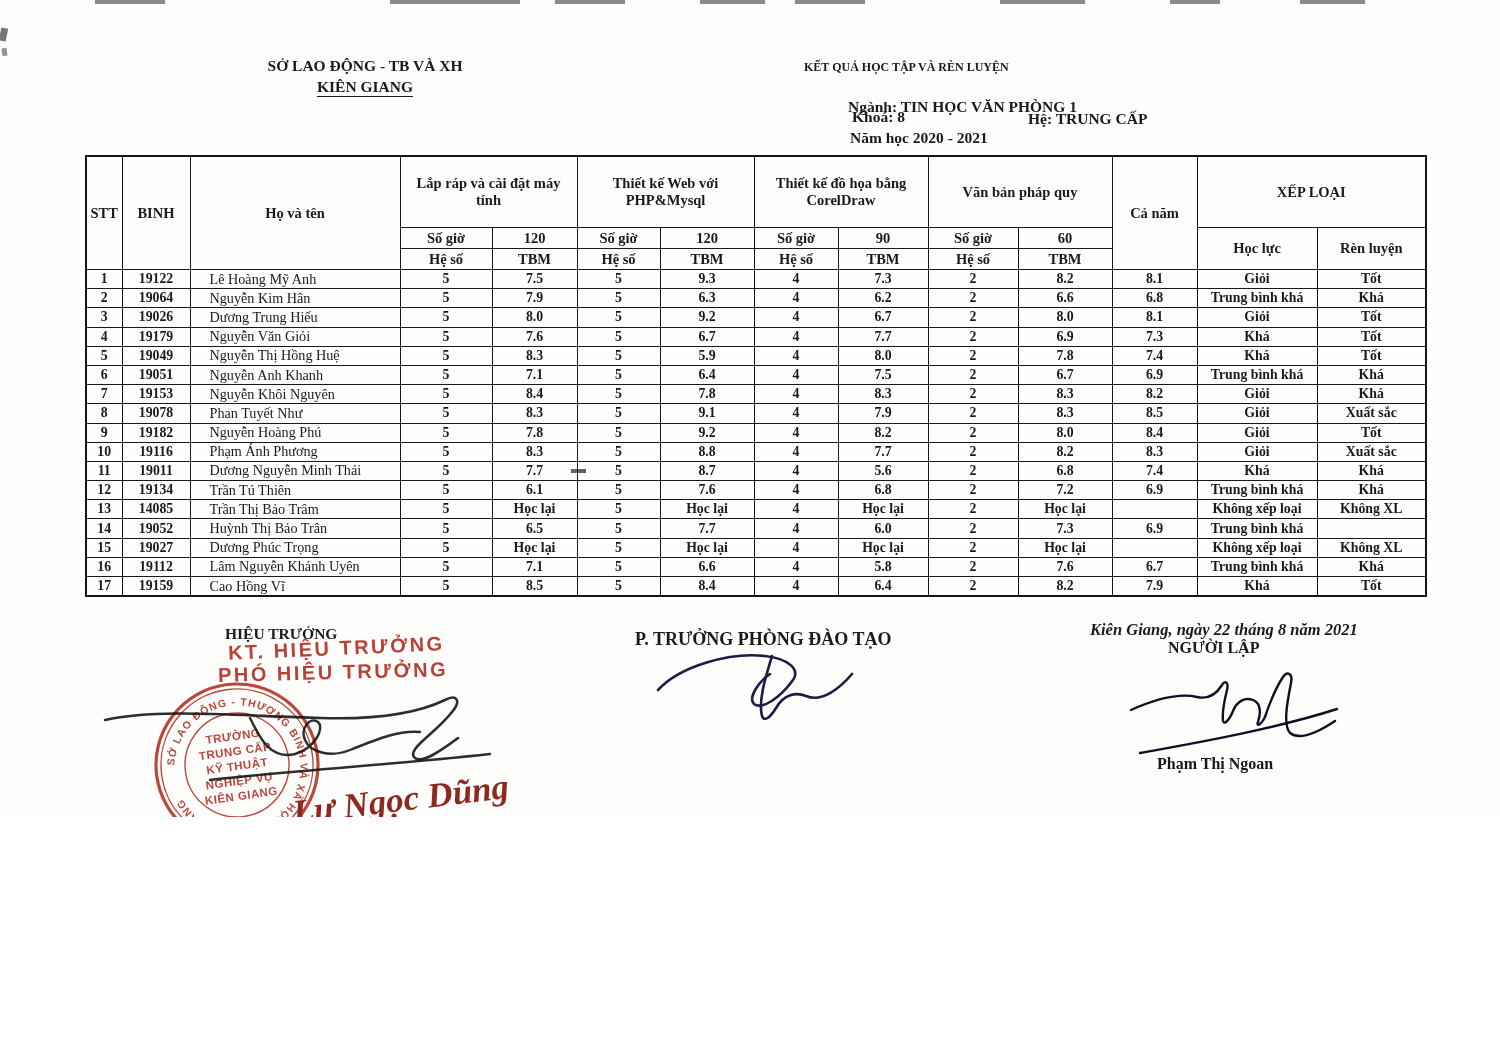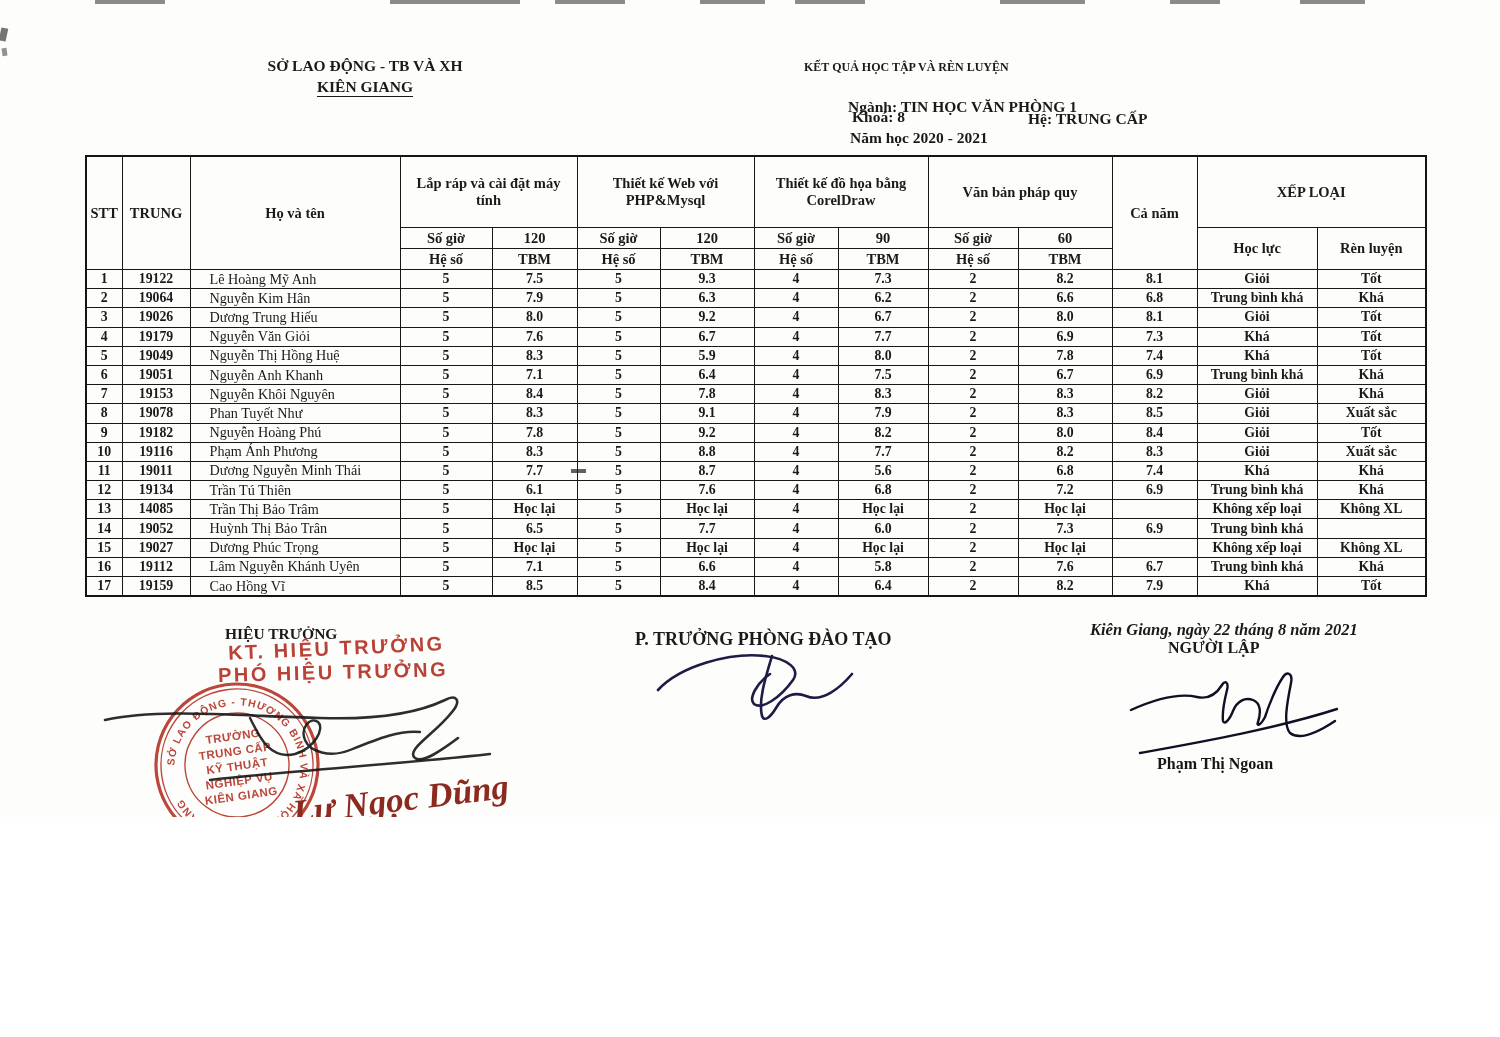--- a/index.html
+++ b/index.html
@@ -83,21 +83,21 @@
           <col style="width:90px">
         <col style="width:90px">
           <col style="width:94px">
         <col style="width:85px">
           <col style="width:120px">
           <col style="width:109px">
       </colgroup>
       <thead>
         <tr class="main">
           <th rowspan="3">STT</th>
-          <th rowspan="3">TRUNG</th>
+          <th rowspan="3">BINH</th>
           <th rowspan="3">Họ và tên</th>
           <th colspan="2">Lắp ráp và cài đặt máy tính</th>
           <th colspan="2">Thiết kế Web với PHP&amp;Mysql</th>
           <th colspan="2">Thiết kế đồ họa bằng CorelDraw</th>
           <th colspan="2">Văn bản pháp quy</th>
           <th rowspan="3">Cả năm</th>
           <th colspan="2">XẾP LOẠI</th>
         </tr>
         <tr class="sub">
           <th>Số giờ</th>

